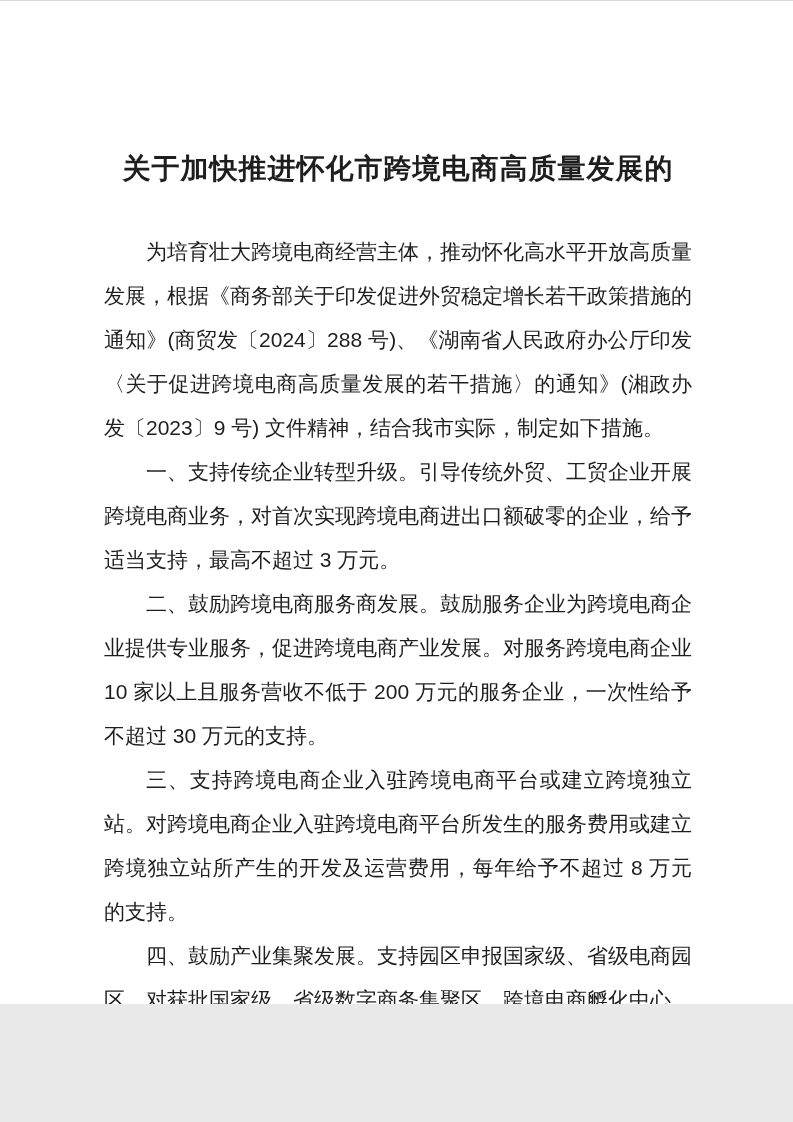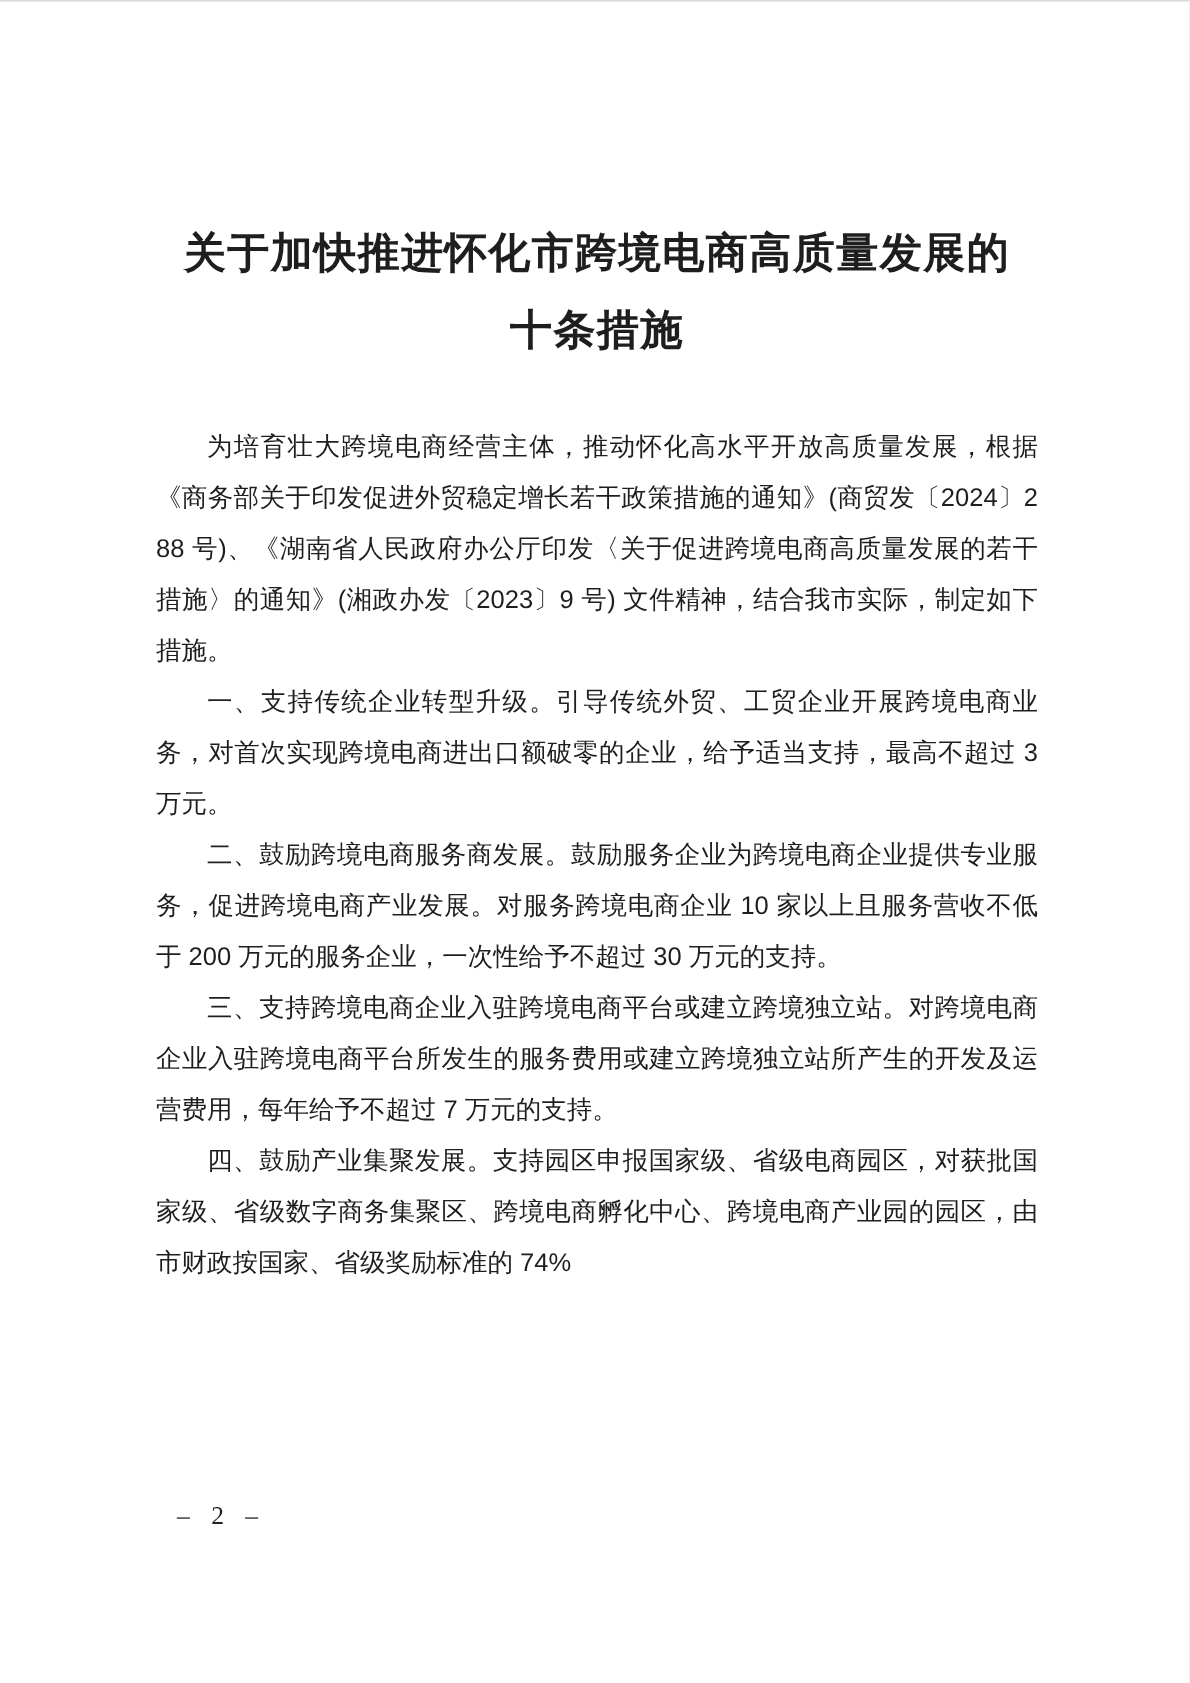--- a/index.html
+++ b/index.html
@@ -3,21 +3,21 @@
 <meta charset="utf-8">
 <style>
   html, body {
     margin: 0;
     padding: 0;
     background: #e9e9e9;
   }
   .page {
     position: relative;
     width: 793px;
-    height: 1122px;
+    height: 1004px;
     background: #ffffff;
     font-family: "Liberation Sans", sans-serif;
     color: #1e1e1e;
     overflow: hidden;
     box-sizing: border-box;
     border-top: 1px solid #d8d8d8;
   }
   .content {
     position: absolute;
     left: 104px;
@@ -26,22 +26,22 @@
   }
   .doc-title {
     font-size: 28px;
     font-weight: 700;
     line-height: 51px;
     text-align: center;
     letter-spacing: 1px;
     margin: 0 0 36px 0;
   }
   .para {
-    font-size: 17px;
-    line-height: 34px;
+    font-size: 21px;
+    line-height: 44px;
     text-align: justify;
     text-justify: inter-ideograph;
     text-indent: 2em;
     margin: 0;
     word-break: break-all;
   }
   .footer-pagenum {
     position: absolute;
     left: 118px;
     top: 1000px;
@@ -51,22 +51,21 @@
     color: #222222;
   }
 </style>
 </head>
 <body>
 
 <div class="page">
   <div class="content">
     <div class="doc-title">
       <div>关于加快推进怀化市跨境电商高质量发展的</div>
-      <div>十条措施</div>
     </div>
     <p class="para">为培育壮大跨境电商经营主体，推动怀化高水平开放高质量发展，根据《商务部关于印发促进外贸稳定增长若干政策措施的通知》(商贸发〔2024〕288 号)、《湖南省人民政府办公厅印发〈关于促进跨境电商高质量发展的若干措施〉的通知》(湘政办发〔2023〕9 号) 文件精神，结合我市实际，制定如下措施。</p>
     <p class="para">一、支持传统企业转型升级。引导传统外贸、工贸企业开展跨境电商业务，对首次实现跨境电商进出口额破零的企业，给予适当支持，最高不超过 3 万元。</p>
     <p class="para">二、鼓励跨境电商服务商发展。鼓励服务企业为跨境电商企业提供专业服务，促进跨境电商产业发展。对服务跨境电商企业 10 家以上且服务营收不低于 200 万元的服务企业，一次性给予不超过 30 万元的支持。</p>
-    <p class="para">三、支持跨境电商企业入驻跨境电商平台或建立跨境独立站。对跨境电商企业入驻跨境电商平台所发生的服务费用或建立跨境独立站所产生的开发及运营费用，每年给予不超过 7 万元的支持。</p>
+    <p class="para">三、支持跨境电商企业入驻跨境电商平台或建立跨境独立站。对跨境电商企业入驻跨境电商平台所发生的服务费用或建立跨境独立站所产生的开发及运营费用，每年给予不超过 8 万元的支持。</p>
     <p class="para">四、鼓励产业集聚发展。支持园区申报国家级、省级电商园区，对获批国家级、省级数字商务集聚区、跨境电商孵化中心、跨境电商产业园的园区，由市财政按国家、省级奖励标准的 74%</p>
   </div>
   <div class="footer-pagenum">– 2 –</div>
 </div>
 
 </body></html>

